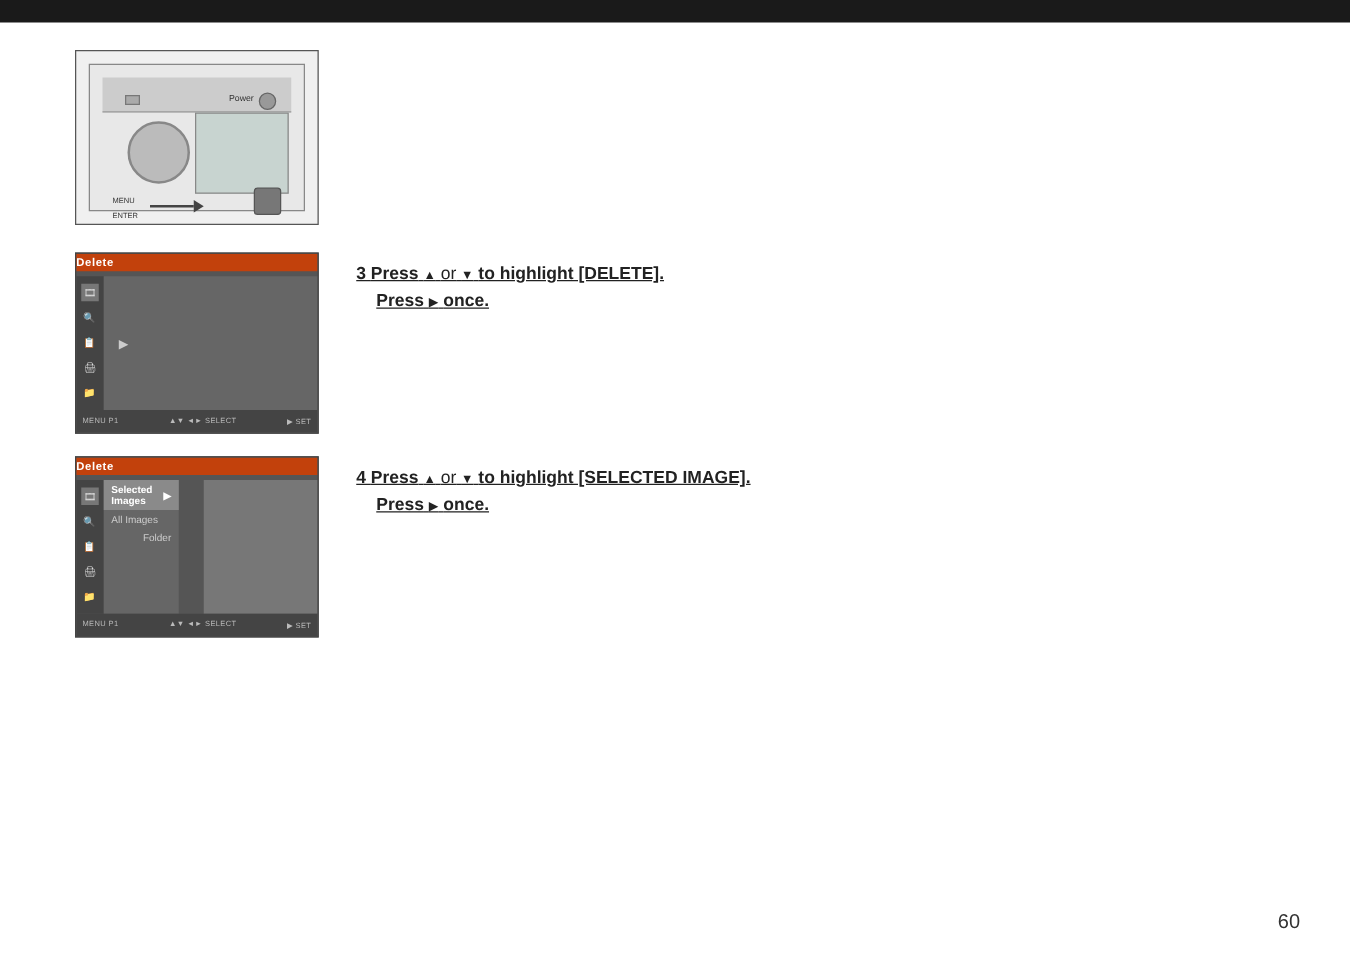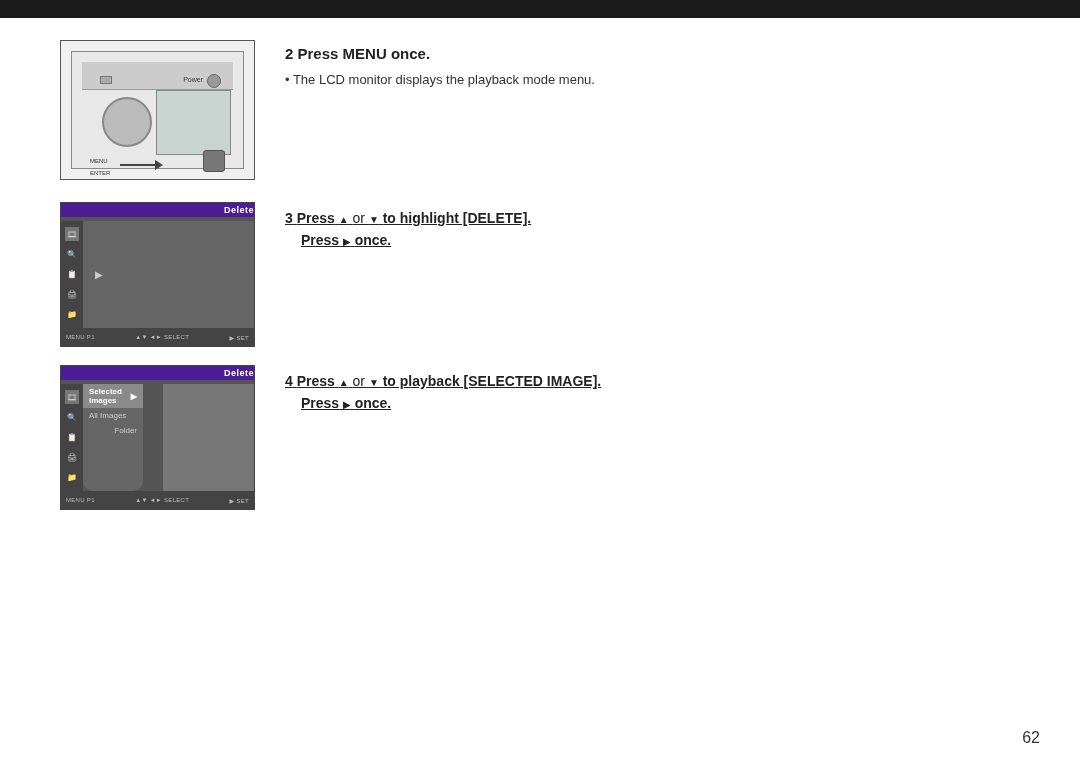--- a/index.html
+++ b/index.html
@@ -174,25 +174,25 @@
       height: 145px;
       background: #555;
       flex-shrink: 0;
       margin-right: 30px;
       position: relative;
       overflow: hidden;
       border: 1px solid #444;
     }
 
     .menu-header {
-      background: #4c1d95;
+      background: #c2410c;
       color: #fff;
       font-size: 9px;
       font-weight: bold;
-      text-align: right;
+      text-align: left;
       padding: 2px 0;
       letter-spacing: 0.5px;
     }
 
     .menu-icons {
       position: absolute;
       left: 0;
       top: 18px;
       bottom: 18px;
       width: 22px;
@@ -285,21 +285,20 @@
       padding: 3px 0;
     }
 
     .submenu-panel {
       position: absolute;
       left: 22px;
       top: 18px;
       width: 60px;
       bottom: 18px;
       background: #666;
-      border-radius: 10px;
     }
 
     .submenu-item {
       padding: 3px 6px;
       font-size: 8px;
       color: #ddd;
       display: flex;
       align-items: center;
       justify-content: space-between;
     }
@@ -363,26 +362,20 @@
         <span class="cam-enter-label">ENTER</span>
 
         <div style="position:absolute; top:108px; left:48px; display:flex; align-items:center;">
           <div style="width:35px; height:2px; background:#444;"></div>
           <div style="width:0; height:0; border-left:8px solid #444; border-top:5px solid transparent; border-bottom:5px solid transparent;"></div>
         </div>
         <div style="position:absolute; top:98px; right:18px; width:22px; height:22px; background:#777; border-radius:3px; border:1px solid #555;"></div>
       </div>
     </div>
 
-    <div class="section2-text">
-      <div class="step-title">
-        <span>2</span>&nbsp;<span>Press MENU once.</span>
-      </div>
-      <div class="step-bullet">• The LCD monitor displays the playback mode menu.</div>
-    </div>
   </div>
 
   <div class="section34">
 
     <div class="menu-screen">
       <div class="menu-header">Delete</div>
       <div class="menu-icons">
         <div class="menu-icon active">
           <span class="icon-shape">🎞</span>
         </div>
@@ -455,23 +448,23 @@
       <div style="position:absolute; left:102px; top:18px; right:0; bottom:18px; background:#777;"></div>
       <div class="menu-footer">
         <span class="menu-footer-text">MENU P1</span>
         <span class="menu-footer-text">▲▼  ◄►  SELECT</span>
         <span class="menu-footer-text">▶ SET</span>
       </div>
     </div>
 
     <div class="step-text">
       <div class="step-line">
-        <strong>4</strong>&nbsp;<strong>Press</strong>&nbsp;<span class="arrow-up"></span>&nbsp;<span>or</span>&nbsp;<span class="arrow-down"></span>&nbsp;<strong>to playback [SELECTED IMAGE].</strong>
+        <strong>4</strong>&nbsp;<strong>Press</strong>&nbsp;<span class="arrow-up"></span>&nbsp;<span>or</span>&nbsp;<span class="arrow-down"></span>&nbsp;<strong>to highlight [SELECTED IMAGE].</strong>
       </div>
       <div class="step-line" style="margin-left:16px;">
         <strong>Press</strong>&nbsp;<span class="arrow-right"></span>&nbsp;<strong>once.</strong>
       </div>
     </div>
   </div>
 
 </div>
 
-<div class="page-number">62</div>
+<div class="page-number">60</div>
 
 </body></html>

